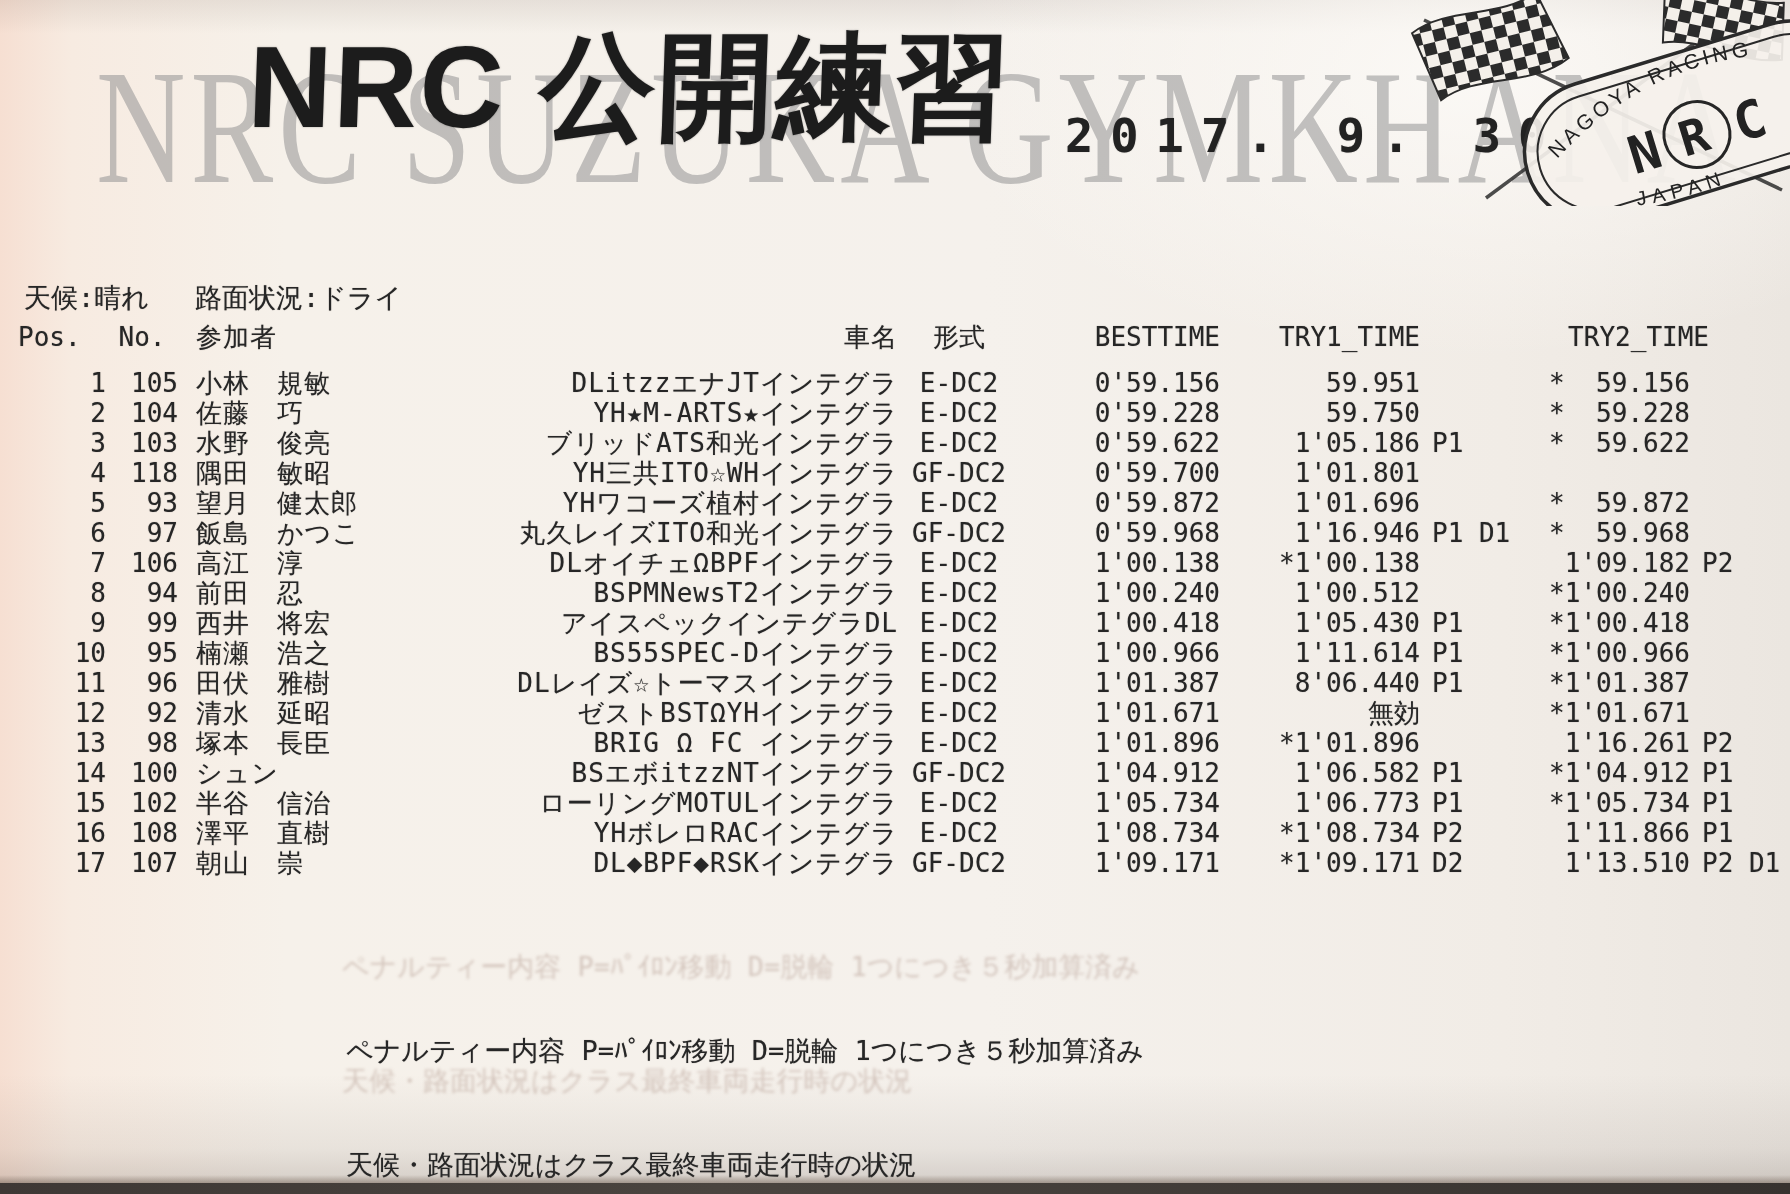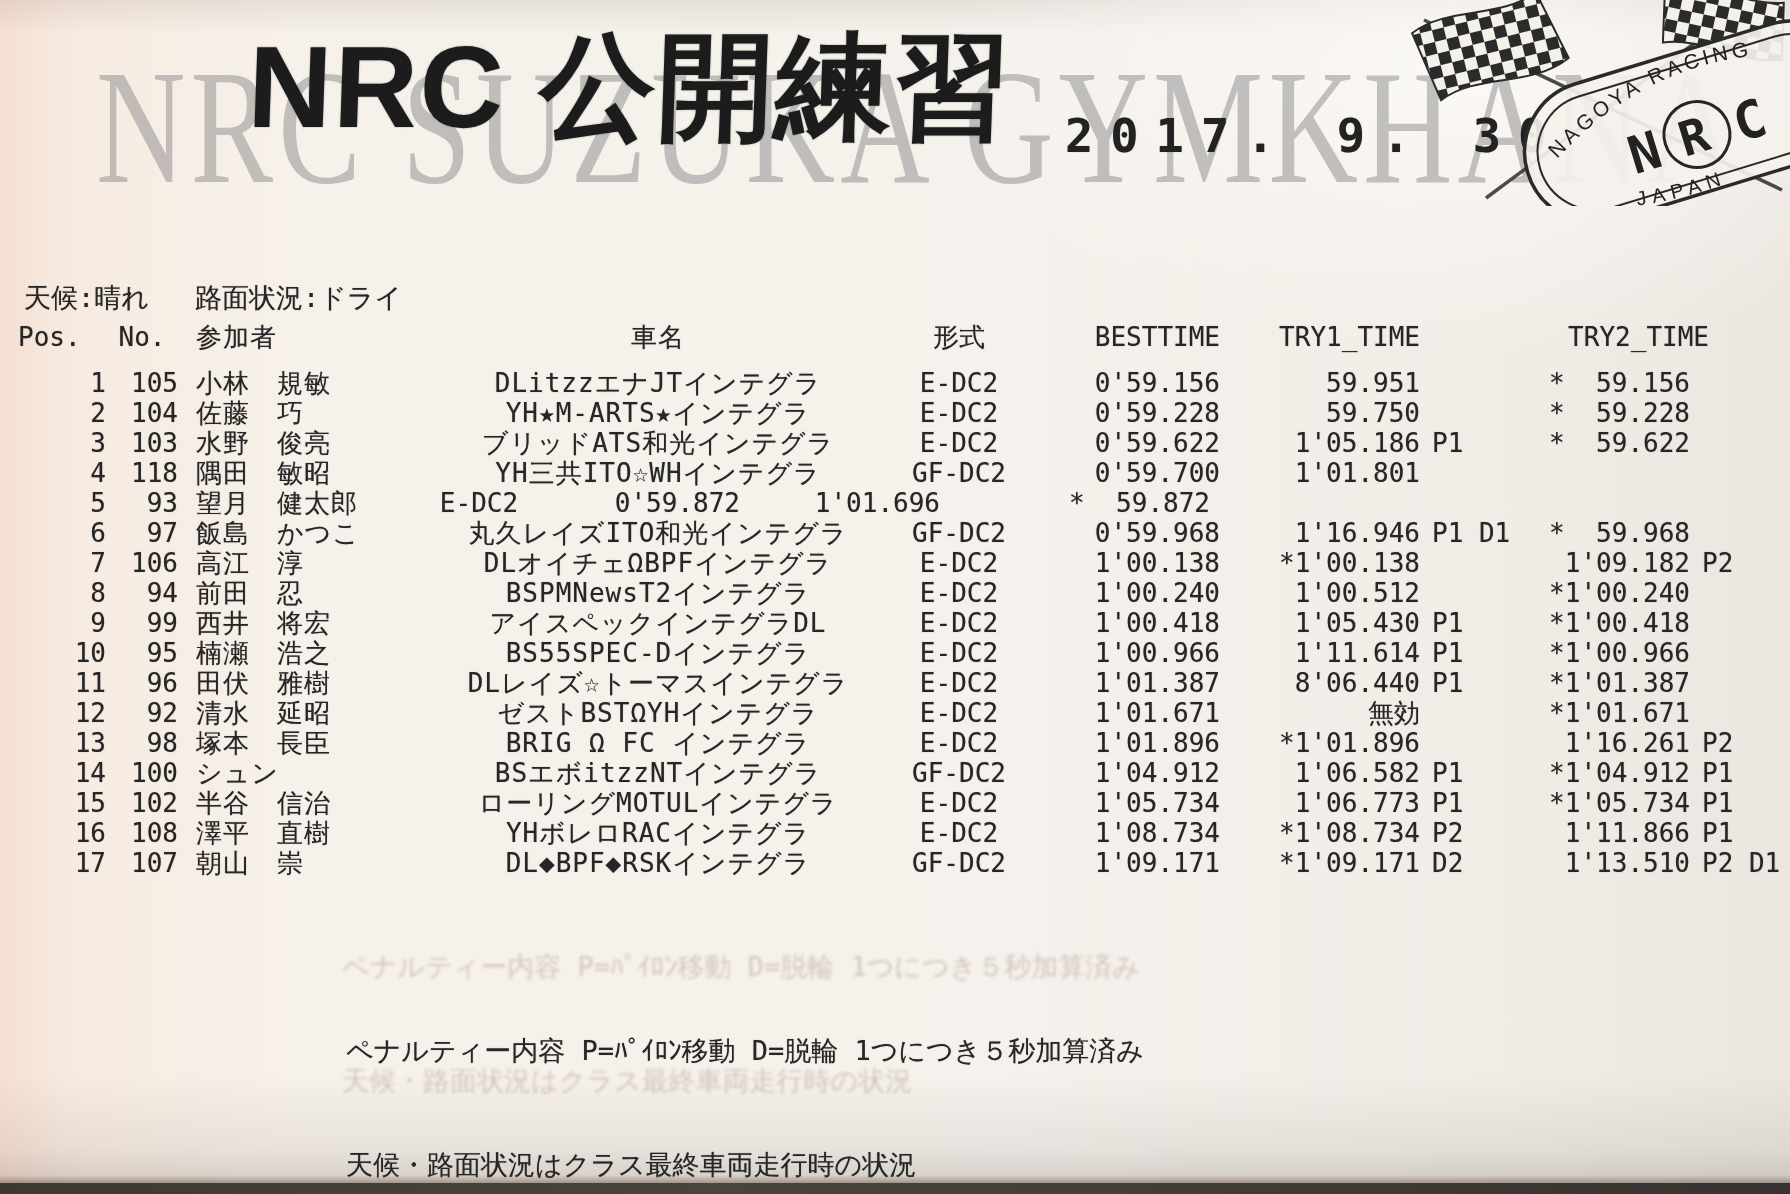--- a/index.html
+++ b/index.html
@@ -39,21 +39,21 @@
   }
 
   
   .thead,.row{ display:flex; white-space:pre; height:30px; line-height:30px; font-size:26px; }
   .thead{ position:absolute; left:18px; top:322px; width:1772px; }
   .rows{ position:absolute; left:18px; top:368px; width:1772px; }
   .c{ box-sizing:border-box; flex:none; overflow:visible; }
   .c-pos {width:88px;  text-align:right;}
   .c-no  {width:72px;  text-align:right;}
   .c-name{width:240px; text-align:left; padding-left:18px; letter-spacing:1px;}
-  .c-car {width:480px; text-align:center; letter-spacing:1px;}
+  .c-car {width:480px; text-align:right; letter-spacing:1px;}
   .c-type{width:122px; text-align:center;}
   .c-best{width:200px; text-align:right;}
   .c-try1{width:270px; display:flex;}
   .c-try2{width:300px; display:flex;}
   .t1{width:200px; text-align:right; flex:none;}
   .t2{width:200px; text-align:right; flex:none;}
   .pen{flex:none; margin-left:12px; text-align:left;}
   .h-pos{text-align:left;}
   .h-no{text-align:center;}
   .h-try1{width:270px; text-align:right; padding-right:70px;}
@@ -141,21 +141,21 @@
     <div class="c c-best">BESTTIME</div>
     <div class="c h-try1">TRY1_TIME</div>
     <div class="c h-try2">TRY2_TIME</div>
   </div>
 
   <div class="rows ink" id="rows">
       <div class="row"><div class="c c-pos">1</div><div class="c c-no">105</div><div class="c c-name">小林　規敏</div><div class="c c-car">DLitzzエナJTインテグラ</div><div class="c c-type">E-DC2</div><div class="c c-best">0'59.156</div><div class="c c-try1"><div class="c t1">59.951</div></div><div class="c c-try2"><div class="c t2">*  59.156</div></div></div>
       <div class="row"><div class="c c-pos">2</div><div class="c c-no">104</div><div class="c c-name">佐藤　巧</div><div class="c c-car">YH★M-ARTS★インテグラ</div><div class="c c-type">E-DC2</div><div class="c c-best">0'59.228</div><div class="c c-try1"><div class="c t1">59.750</div></div><div class="c c-try2"><div class="c t2">*  59.228</div></div></div>
       <div class="row"><div class="c c-pos">3</div><div class="c c-no">103</div><div class="c c-name">水野　俊亮</div><div class="c c-car">ブリッドATS和光インテグラ</div><div class="c c-type">E-DC2</div><div class="c c-best">0'59.622</div><div class="c c-try1"><div class="c t1">1'05.186</div><div class="c pen">P1</div></div><div class="c c-try2"><div class="c t2">*  59.622</div></div></div>
       <div class="row"><div class="c c-pos">4</div><div class="c c-no">118</div><div class="c c-name">隅田　敏昭</div><div class="c c-car">YH三共ITO☆WHインテグラ</div><div class="c c-type">GF-DC2</div><div class="c c-best">0'59.700</div><div class="c c-try1"><div class="c t1">1'01.801</div></div></div>
-      <div class="row"><div class="c c-pos">5</div><div class="c c-no">93</div><div class="c c-name">望月　健太郎</div><div class="c c-type">E-DC2</div><div class="c c-best">0'59.872</div><div class="c c-try1"><div class="c t1">1'01.696</div></div><div class="c c-try2"><div class="c t2">*  59.872</div></div></div>
+      <div class="row"><div class="c c-pos">5</div><div class="c c-no">93</div><div class="c c-name">望月　健太郎</div><div class="c c-car">YHワコーズ植村インテグラ</div><div class="c c-type">E-DC2</div><div class="c c-best">0'59.872</div><div class="c c-try1"><div class="c t1">1'01.696</div></div><div class="c c-try2"><div class="c t2">*  59.872</div></div></div>
       <div class="row"><div class="c c-pos">6</div><div class="c c-no">97</div><div class="c c-name">飯島　かつこ</div><div class="c c-car">丸久レイズITO和光インテグラ</div><div class="c c-type">GF-DC2</div><div class="c c-best">0'59.968</div><div class="c c-try1"><div class="c t1">1'16.946</div><div class="c pen">P1 D1</div></div><div class="c c-try2"><div class="c t2">*  59.968</div></div></div>
       <div class="row"><div class="c c-pos">7</div><div class="c c-no">106</div><div class="c c-name">高江　淳</div><div class="c c-car">DLオイチェΩBPFインテグラ</div><div class="c c-type">E-DC2</div><div class="c c-best">1'00.138</div><div class="c c-try1"><div class="c t1">*1'00.138</div></div><div class="c c-try2"><div class="c t2">1'09.182</div><div class="c pen">P2</div></div></div>
       <div class="row"><div class="c c-pos">8</div><div class="c c-no">94</div><div class="c c-name">前田　忍</div><div class="c c-car">BSPMNewsT2インテグラ</div><div class="c c-type">E-DC2</div><div class="c c-best">1'00.240</div><div class="c c-try1"><div class="c t1">1'00.512</div></div><div class="c c-try2"><div class="c t2">*1'00.240</div></div></div>
       <div class="row"><div class="c c-pos">9</div><div class="c c-no">99</div><div class="c c-name">西井　将宏</div><div class="c c-car">アイスペックインテグラDL</div><div class="c c-type">E-DC2</div><div class="c c-best">1'00.418</div><div class="c c-try1"><div class="c t1">1'05.430</div><div class="c pen">P1</div></div><div class="c c-try2"><div class="c t2">*1'00.418</div></div></div>
       <div class="row"><div class="c c-pos">10</div><div class="c c-no">95</div><div class="c c-name">楠瀬　浩之</div><div class="c c-car">BS55SPEC-Dインテグラ</div><div class="c c-type">E-DC2</div><div class="c c-best">1'00.966</div><div class="c c-try1"><div class="c t1">1'11.614</div><div class="c pen">P1</div></div><div class="c c-try2"><div class="c t2">*1'00.966</div></div></div>
       <div class="row"><div class="c c-pos">11</div><div class="c c-no">96</div><div class="c c-name">田伏　雅樹</div><div class="c c-car">DLレイズ☆トーマスインテグラ</div><div class="c c-type">E-DC2</div><div class="c c-best">1'01.387</div><div class="c c-try1"><div class="c t1">8'06.440</div><div class="c pen">P1</div></div><div class="c c-try2"><div class="c t2">*1'01.387</div></div></div>
       <div class="row"><div class="c c-pos">12</div><div class="c c-no">92</div><div class="c c-name">清水　延昭</div><div class="c c-car">ゼストBSTΩYHインテグラ</div><div class="c c-type">E-DC2</div><div class="c c-best">1'01.671</div><div class="c c-try1"><div class="c t1">無効</div></div><div class="c c-try2"><div class="c t2">*1'01.671</div></div></div>
       <div class="row"><div class="c c-pos">13</div><div class="c c-no">98</div><div class="c c-name">塚本　長臣</div><div class="c c-car">BRIG Ω FC インテグラ</div><div class="c c-type">E-DC2</div><div class="c c-best">1'01.896</div><div class="c c-try1"><div class="c t1">*1'01.896</div></div><div class="c c-try2"><div class="c t2">1'16.261</div><div class="c pen">P2</div></div></div>
       <div class="row"><div class="c c-pos">14</div><div class="c c-no">100</div><div class="c c-name">シュン</div><div class="c c-car">BSエボitzzNTインテグラ</div><div class="c c-type">GF-DC2</div><div class="c c-best">1'04.912</div><div class="c c-try1"><div class="c t1">1'06.582</div><div class="c pen">P1</div></div><div class="c c-try2"><div class="c t2">*1'04.912</div><div class="c pen">P1</div></div></div>
       <div class="row"><div class="c c-pos">15</div><div class="c c-no">102</div><div class="c c-name">半谷　信治</div><div class="c c-car">ローリングMOTULインテグラ</div><div class="c c-type">E-DC2</div><div class="c c-best">1'05.734</div><div class="c c-try1"><div class="c t1">1'06.773</div><div class="c pen">P1</div></div><div class="c c-try2"><div class="c t2">*1'05.734</div><div class="c pen">P1</div></div></div>

